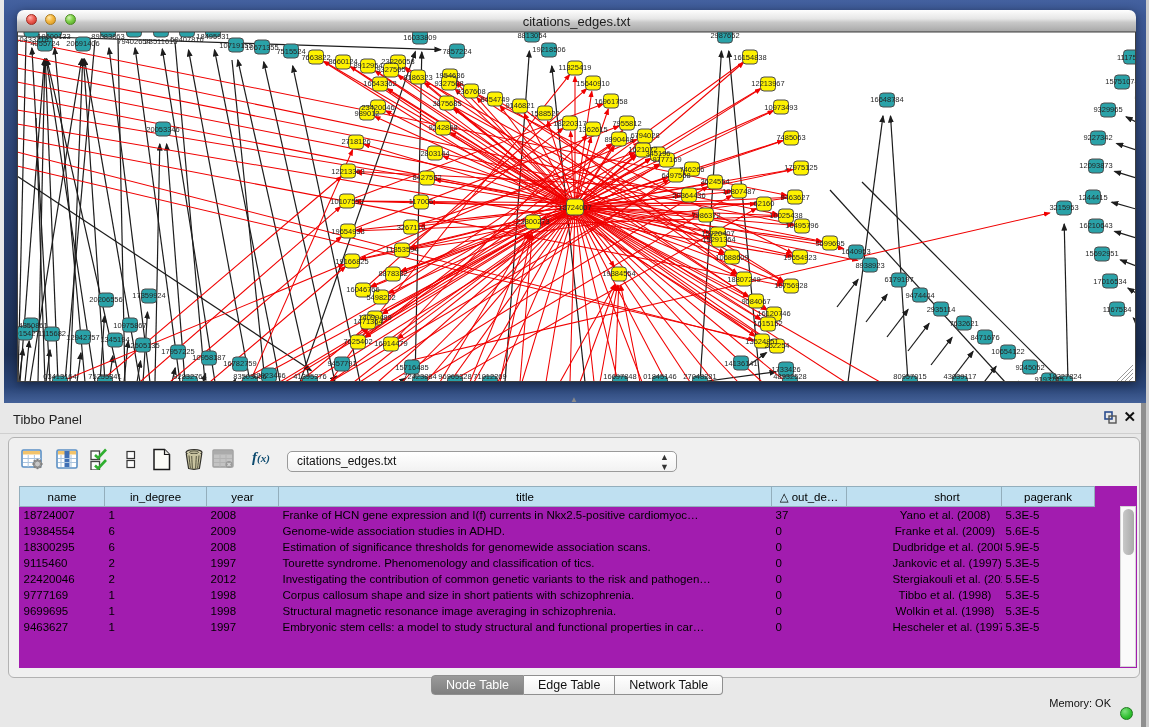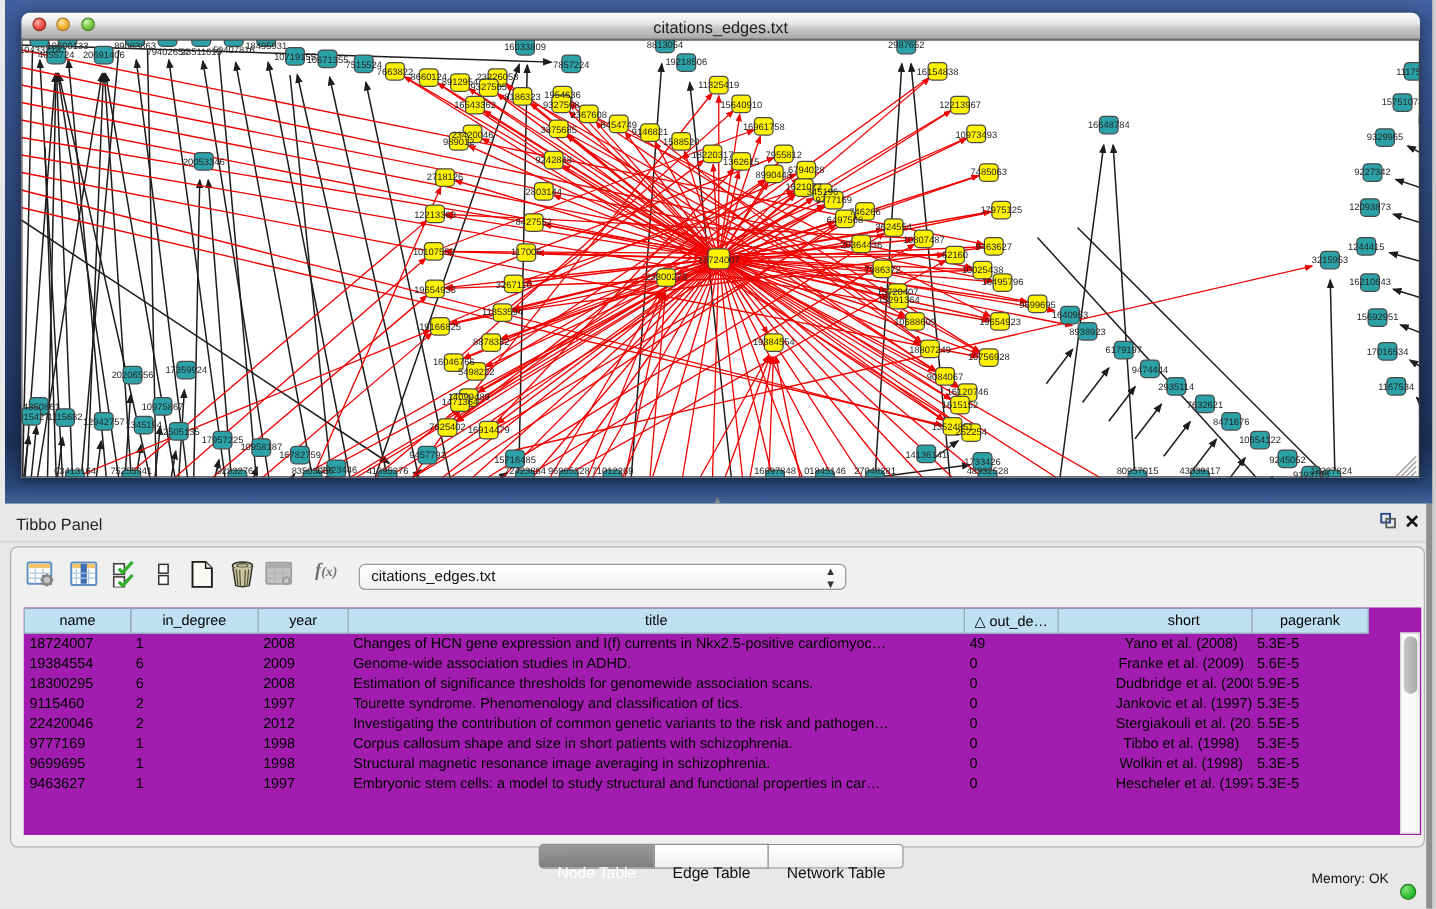--- a/index.html
+++ b/index.html
@@ -18,34 +18,34 @@
 .tl.g { left:47.5px; background:radial-gradient(circle at 35% 30%,#d6f2b9,#7ed248 45%,#56a52a 90%); border:1px solid #4c8c22;}
 #panel { position:absolute; left:0; top:403px; width:1141px; height:324px; background:#e8e8e8; }
 #panel .ptitle { position:absolute; left:13px; top:9px; font-size:13px; color:#222; }
 #pdivider { position:absolute; left:0; top:30px; width:100%; border-top:1px solid #cfcfcf; }
 #pfloat { position:absolute; right:24px; top:7px; width:13px; height:13px; }
 #pclose { position:absolute; right:5px; top:5px; font-size:15px; font-weight:bold; color:#111; }
 #container { position:absolute; left:8px; top:34px; width:1132px; height:241px; background:#f0f0f0;
   border:1px solid #b2b2b2; border-radius:6px; }
 #toolbar { position:absolute; left:10px; top:8px; height:26px; width:1100px; }
 .tbi { position:absolute; top:2px; }
-#fx { position:absolute; left:233px; top:3px; font-size:15px; font-style:italic; font-weight:bold; color:#737373; font-family:"Liberation Serif",serif; }
+#fx { position:absolute; left:233px; top:3px; font-size:15px; font-style:italic; font-weight:bold; color:#0c4a6e; font-family:"Liberation Serif",serif; }
 #combo { position:absolute; left:268px; top:5px; width:390px; height:21px; background:linear-gradient(180deg,#fff,#f2f2f2);
   border:1px solid #9a9a9a; border-radius:5px; font-size:12px; color:#111; line-height:19px; padding-left:9px; }
 #combo .arr { position:absolute; right:7px; top:0px; font-size:9px; color:#333; line-height:10px; text-align:center; }
 #tblwrap { position:absolute; left:10px; top:48px; width:1118px; height:182px; background:#a21caf; overflow:hidden; }
 table { border-collapse:collapse; table-layout:fixed; width:1075px; font-size:11.5px; }
 th { background:#bfe0f1; border:1px solid #93aebc; font-weight:normal; color:#000; height:20px; font-size:11.5px; }
 td { height:16px; padding:0 4px; white-space:nowrap; overflow:hidden; color:#000; }
 .c1 { width:85px; } .c2 { width:102px; } .c3 { width:72px; } .c4 { width:493px; }
 .c5 { width:75px; } .c6 { width:155px; text-align:center;padding-left:46px; } .c7 { width:93px; }
 #vscroll { position:absolute; left:1101px; top:20px; width:16px; height:161px; background:#fafafa; border:1px solid #d5d5d5; }
 #vthumb { position:absolute; left:2px; top:2px; width:11px; height:46px; background:linear-gradient(90deg,#c8c8c8,#a9a9a9); border-radius:6px; }
 #tabs { position:absolute; left:422px; top:237px; height:20px; display:flex; font-size:12.5px; }
-.tab { border:1px solid #8f8f8f; border-left:none; padding:15px 14px 0 14px; background:linear-gradient(180deg,#fff,#f0f0f0); color:#111; }
+.tab { border:1px solid #8f8f8f; border-left:none; padding:2px 14px 0 14px; background:linear-gradient(180deg,#fff,#f0f0f0); color:#111; }
 .tab.first { border-left:1px solid #8f8f8f; border-radius:4px 0 0 4px;
   background:linear-gradient(180deg,#9a9a9a,#7f7f7f); color:#fff; }
 .tab.last { border-radius:0 4px 4px 0;text-align:right; }
 #memory { position:absolute; right:30px; top:294px; font-size:11px; color:#111; }
 #memled { position:absolute; right:8px; top:304px; width:13px; height:13px; border-radius:50%;
   background:radial-gradient(circle at 35% 30%,#7fe07f,#2fbf2f 60%,#22a022); border:1px solid #1d7a1d; }
 #rightstrip1 { position:absolute; left:1141px; top:403px; width:5px; height:324px; background:#8f8f8f; }
 #rightstrip2 { position:absolute; left:1146px; top:0px; width:3px; height:727px; background:#cdcdcd; }
 #chev { position:absolute; left:570px; top:396px; width:12px; height:7px; color:#8a8a8a; font-size:8px; line-height:7px; }
 </style></head>
@@ -706,22 +706,22 @@
                 <th class="c3">year</th>
                 <th class="c4">title</th>
               <th class="c5">△ out_de…</th>
                 <th class="c6">short</th>
                 <th class="c7">pagerank</th>
               </tr>
           <tr>
                 <td class="c1">18724007</td>
                 <td class="c2">1</td>
                 <td class="c3">2008</td>
-                <td class="c4">Changes of HCN gene expression and I(f) currents in Nkx2.5-positive cardiomyoc…</td>
-                <td class="c5">49</td>
+                <td class="c4">Franke of HCN gene expression and I(f) currents in Nkx2.5-positive cardiomyoc…</td>
+                <td class="c5">37</td>
                 <td class="c6">Yano et al. (2008)</td>
                 <td class="c7">5.3E-5</td>
               </tr>
               <tr>
                 <td class="c1">19384554</td>
                 <td class="c2">6</td>
                 <td class="c3">2009</td>
                 <td class="c4">Genome-wide association studies in ADHD.</td>
                 <td class="c5">0</td>
                 <td class="c6">Franke et al. (2009)</td>

